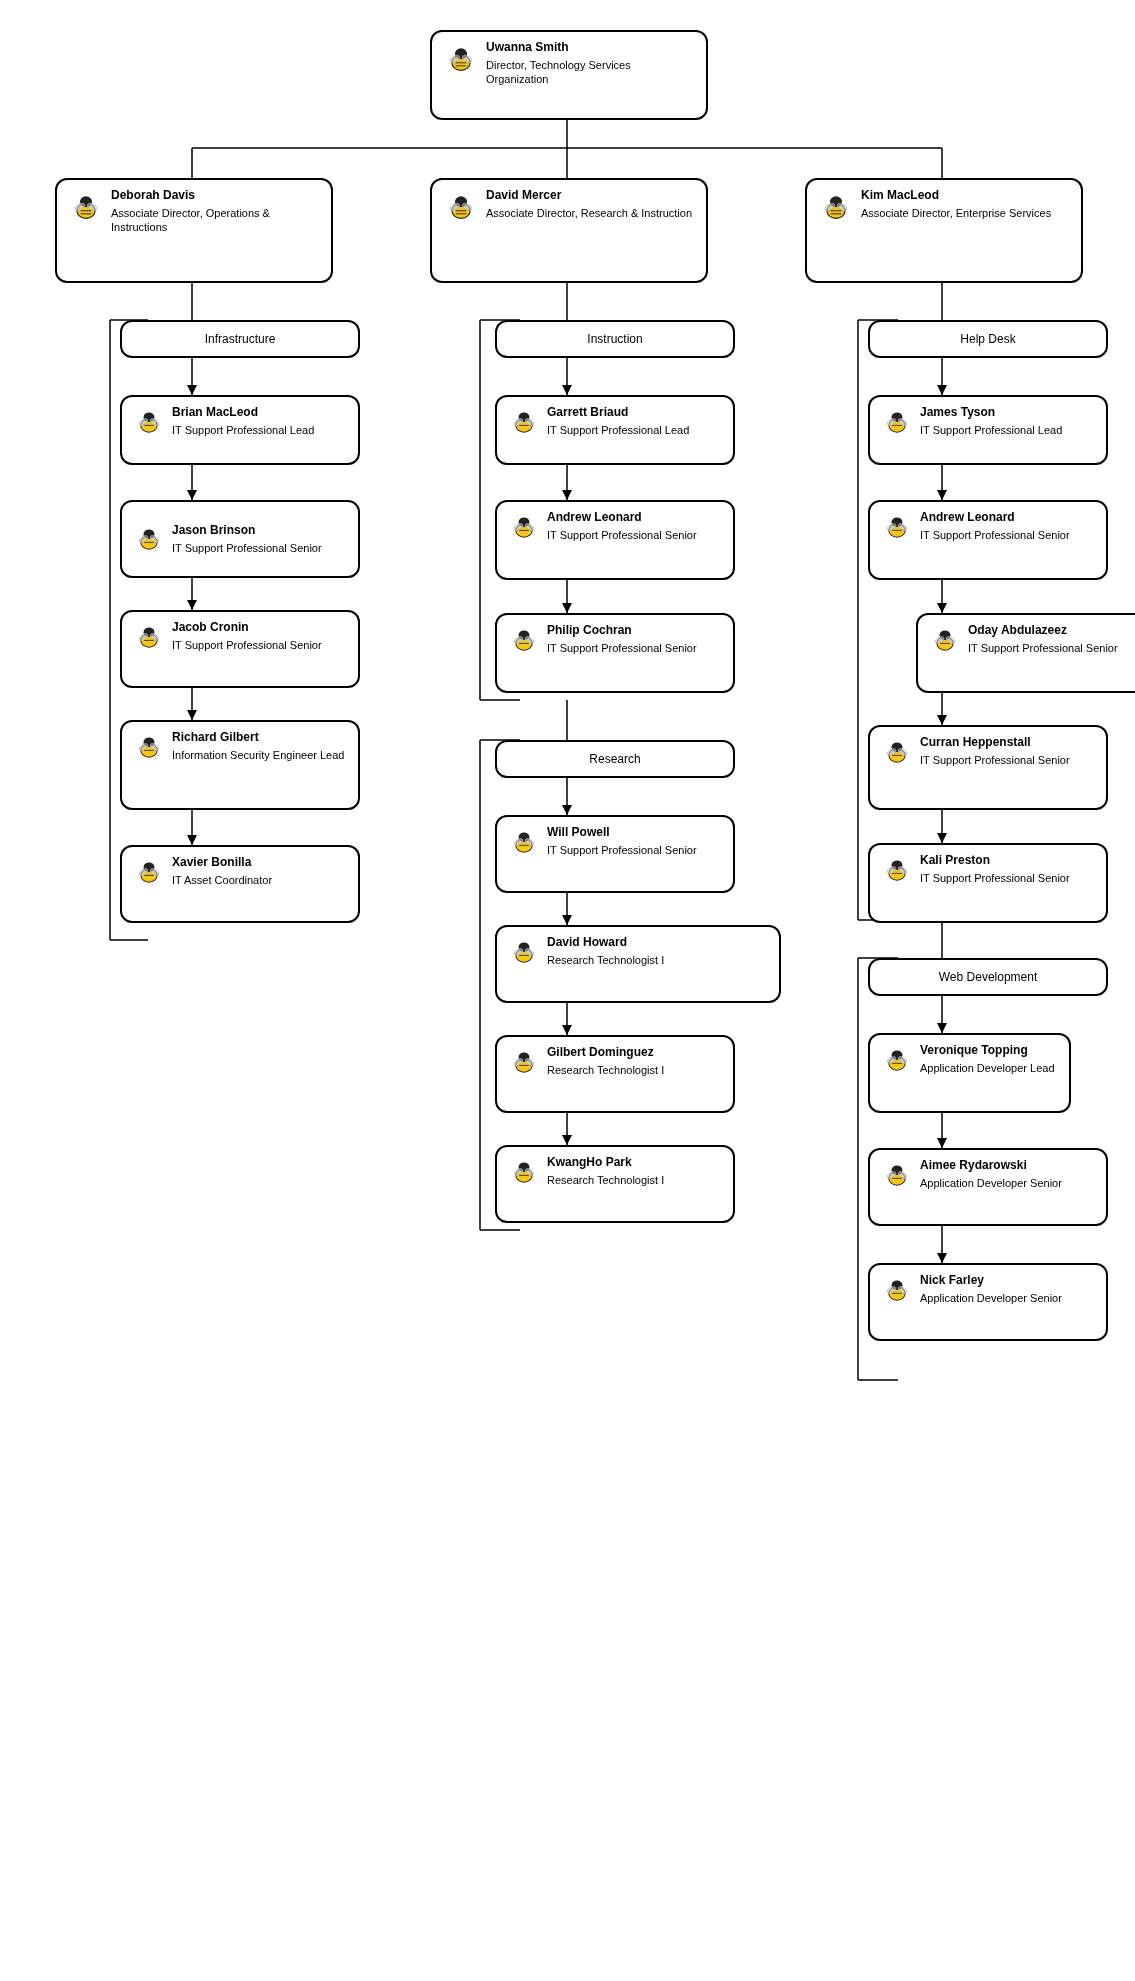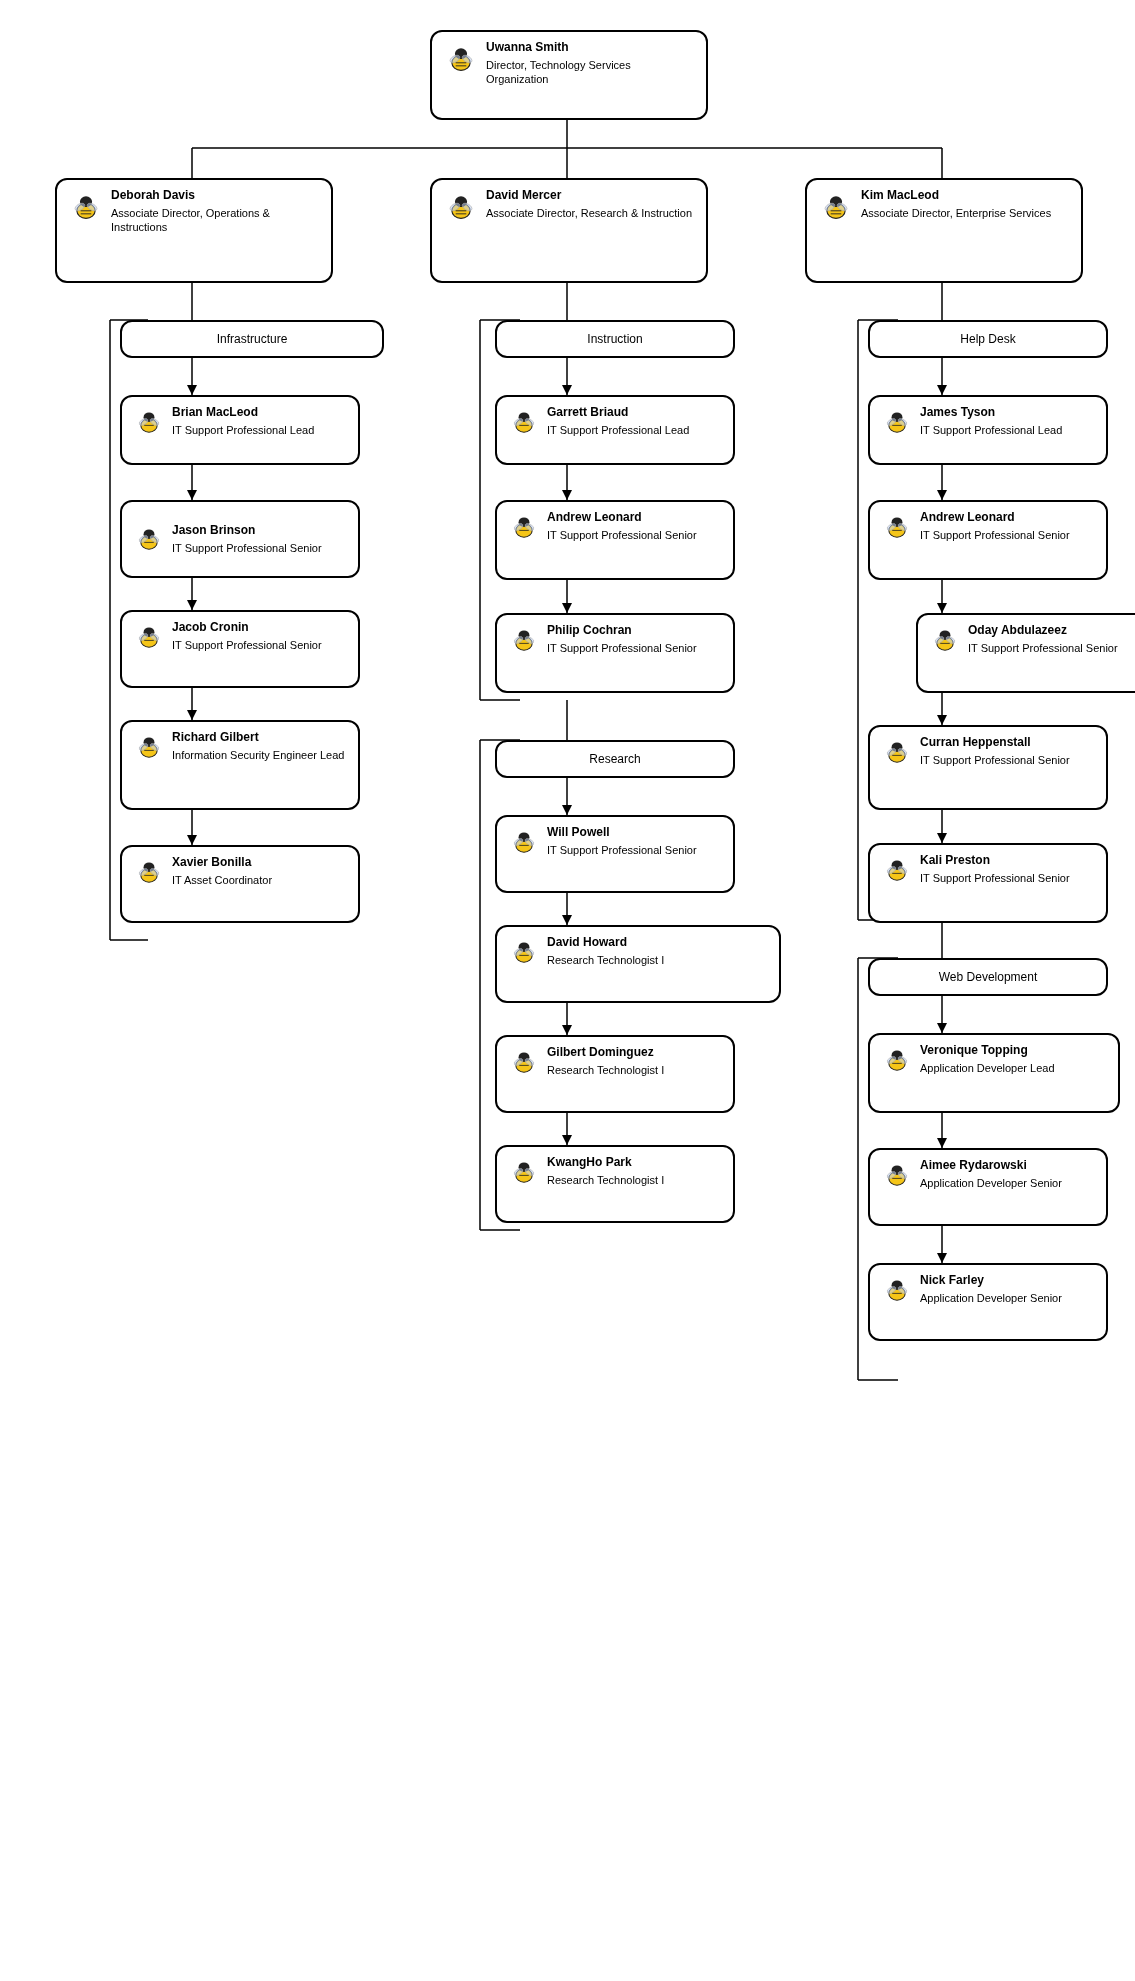--- a/index.html
+++ b/index.html
@@ -236,21 +236,21 @@
       <ellipse cx="33" cy="25" rx="7" ry="4" fill="rgba(200,220,255,0.5)" stroke="#aaa" stroke-width="0.8" transform="rotate(30 33 25)"></ellipse>
       <line x1="18" y1="30" x2="32" y2="30" stroke="#222" stroke-width="1.2"></line>
       <line x1="18" y1="34" x2="32" y2="34" stroke="#222" stroke-width="1.2"></line>
     </svg>
     <div class="node-text">
       <div class="node-name">Kim MacLeod</div>
       <div class="node-title">Associate Director, Enterprise Services</div>
     </div>
   </div>
 
-  <div class="node-category" style="left:120px; top:320px; width:264px; height:38px;">
+  <div class="node-category" style="left:120px; top:320px; width:240px; height:38px;">
     <span>Infrastructure</span>
   </div>
 
   <div class="node-category" style="left:495px; top:320px; width:240px; height:38px;">
     <span>Instruction</span>
   </div>
 
   <div class="node-category" style="left:868px; top:320px; width:240px; height:38px;">
     <span>Help Desk</span>
   </div>
@@ -494,21 +494,21 @@
     <div class="node-text">
       <div class="node-name">Kali Preston</div>
       <div class="node-title">IT Support Professional Senior</div>
     </div>
   </div>
 
   <div class="node-category" style="left:868px; top:958px; width:240px; height:38px;">
     <span>Web Development</span>
   </div>
 
-  <div class="node" style="left:868px; top:1033px; width:252px; min-height:80px;">
+  <div class="node" style="left:868px; top:1033px; width:203px; min-height:80px;">
     <svg class="bee-icon-sm" viewBox="0 0 50 50">
       <ellipse cx="25" cy="30" rx="12" ry="10" fill="#f5c518" stroke="#222" stroke-width="1.5"></ellipse>
       <ellipse cx="25" cy="18" rx="8" ry="7" fill="#222"></ellipse>
       <ellipse cx="17" cy="25" rx="7" ry="4" fill="rgba(200,220,255,0.5)" stroke="#aaa" stroke-width="0.8" transform="rotate(-30 17 25)"></ellipse>
       <ellipse cx="33" cy="25" rx="7" ry="4" fill="rgba(200,220,255,0.5)" stroke="#aaa" stroke-width="0.8" transform="rotate(30 33 25)"></ellipse>
       <line x1="18" y1="30" x2="32" y2="30" stroke="#222" stroke-width="1.2"></line>
     </svg>
     <div class="node-text">
       <div class="node-name">Veronique Topping</div>
       <div class="node-title">Application Developer Lead</div>

